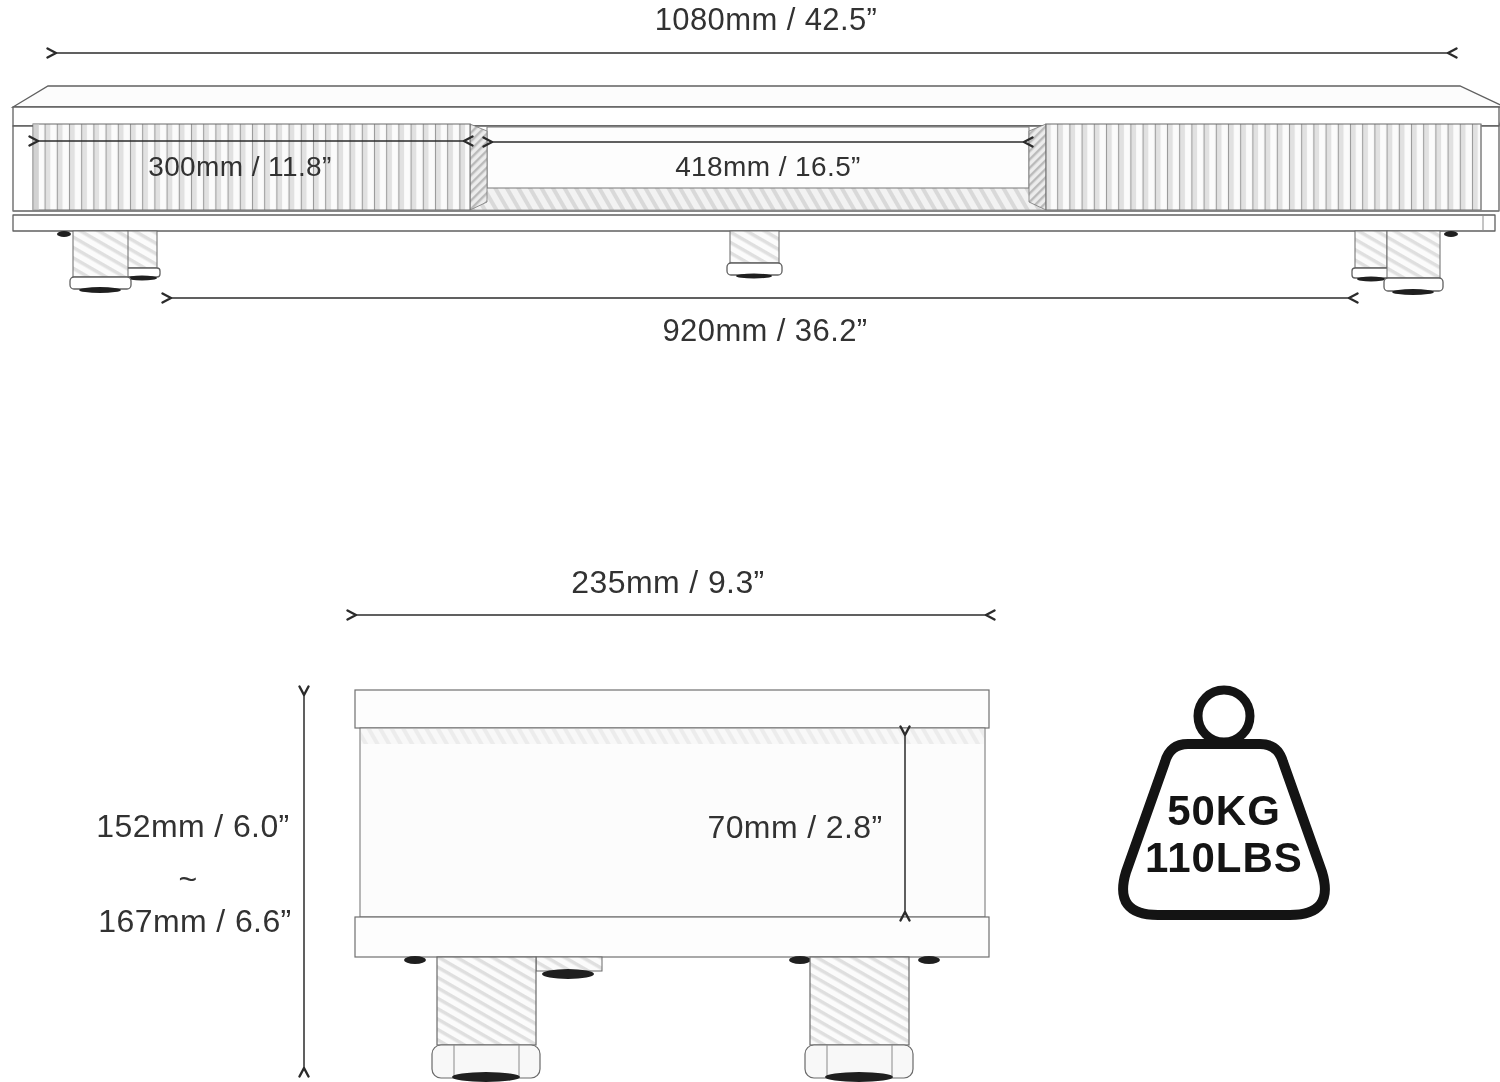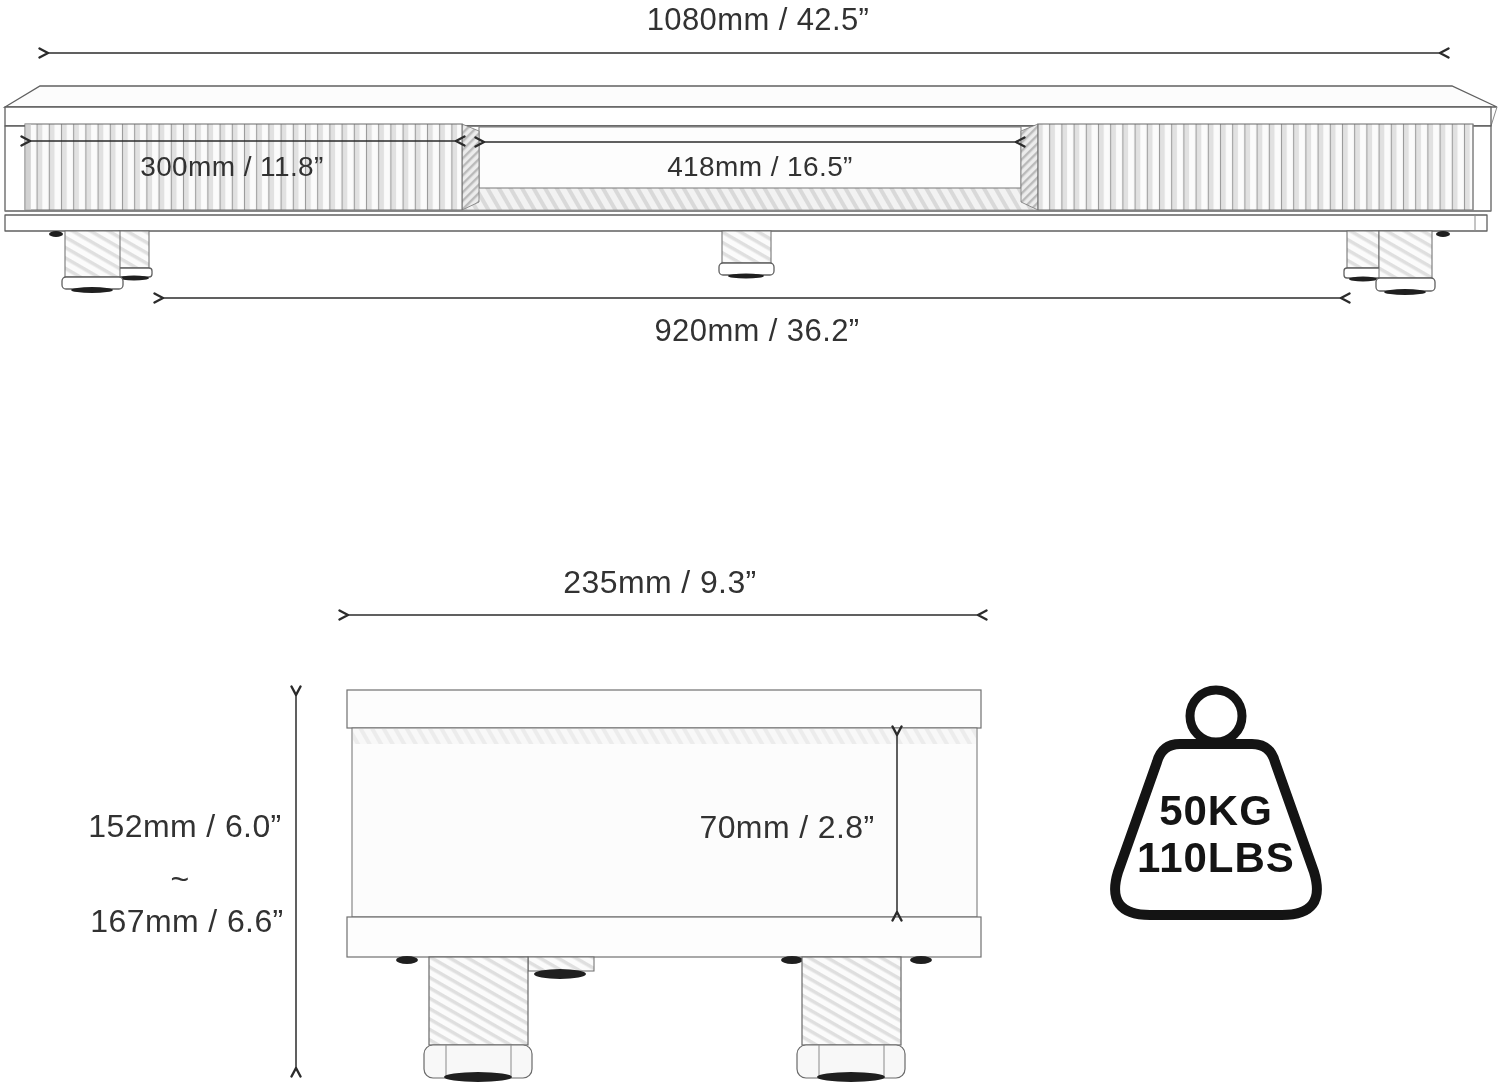--- a/index.html
+++ b/index.html
@@ -1,18 +1,19 @@
 <!DOCTYPE html>
 <html><head>
 <meta charset="utf-8">
 <style>
   html,body{margin:0;padding:0;background:#ffffff;}
   .stage{
     width:1392px;height:1082px;position:relative;background:#ffffff;
     font-family:"Liberation Sans", sans-serif;
+    padding-left:8px;
   }
   svg{display:block;}
   text{
     font-family:"Liberation Sans", sans-serif;
     fill:#323232;
     letter-spacing:0.4px;
   }
   .dim-label{font-size:31px;}
   .dim-label-sm{font-size:28px;}
   .dim-label-side{font-size:32px;}

